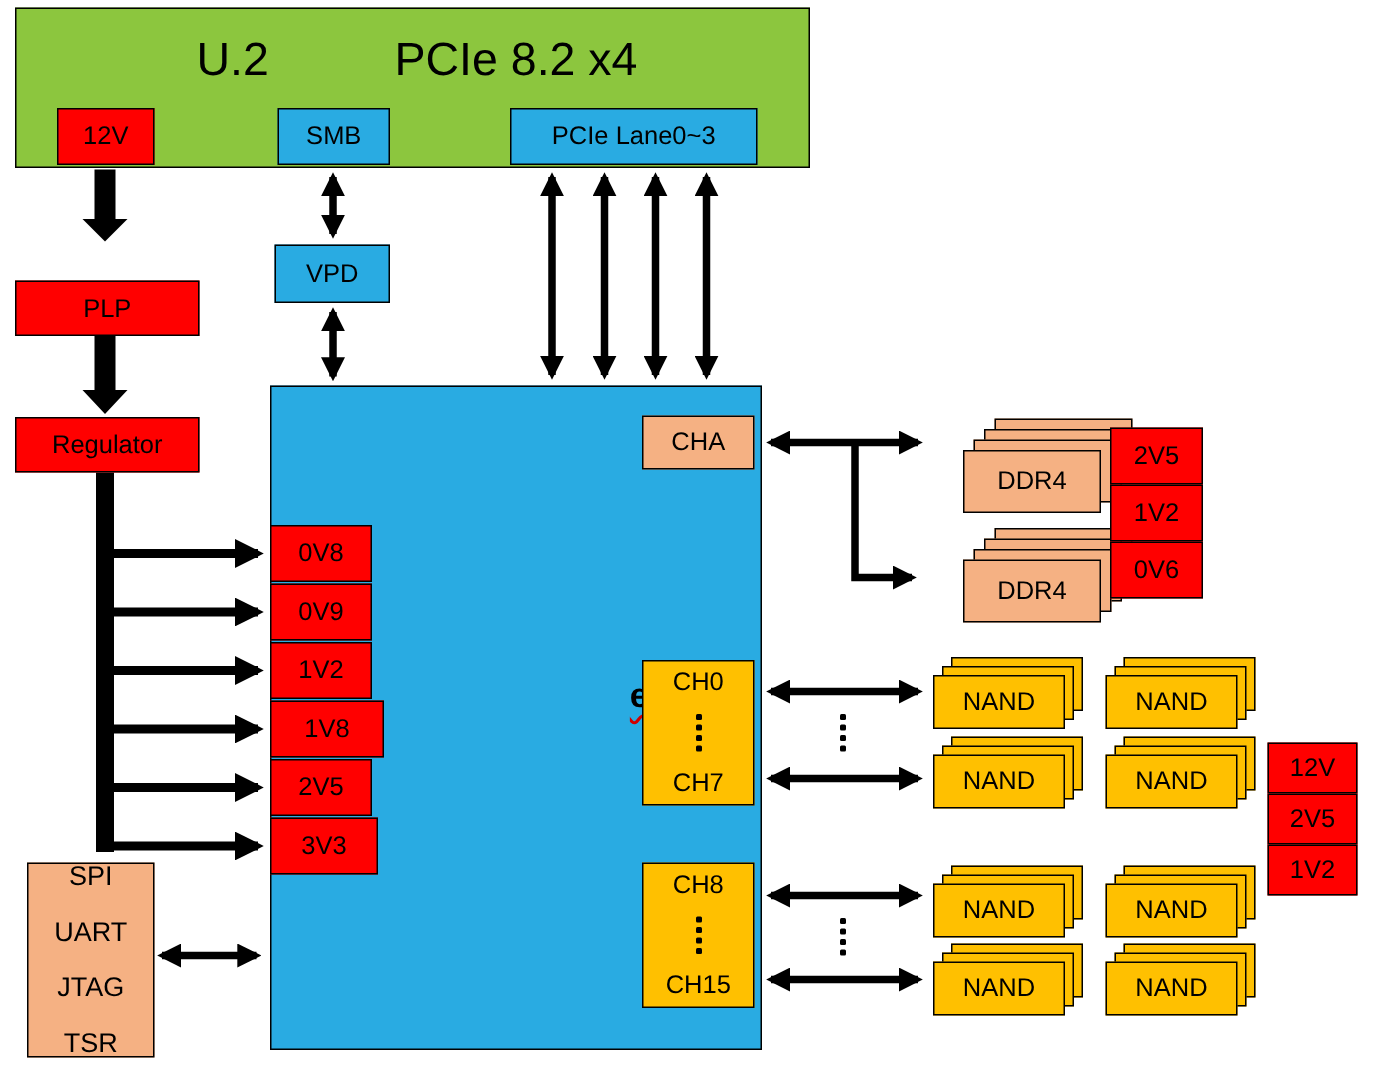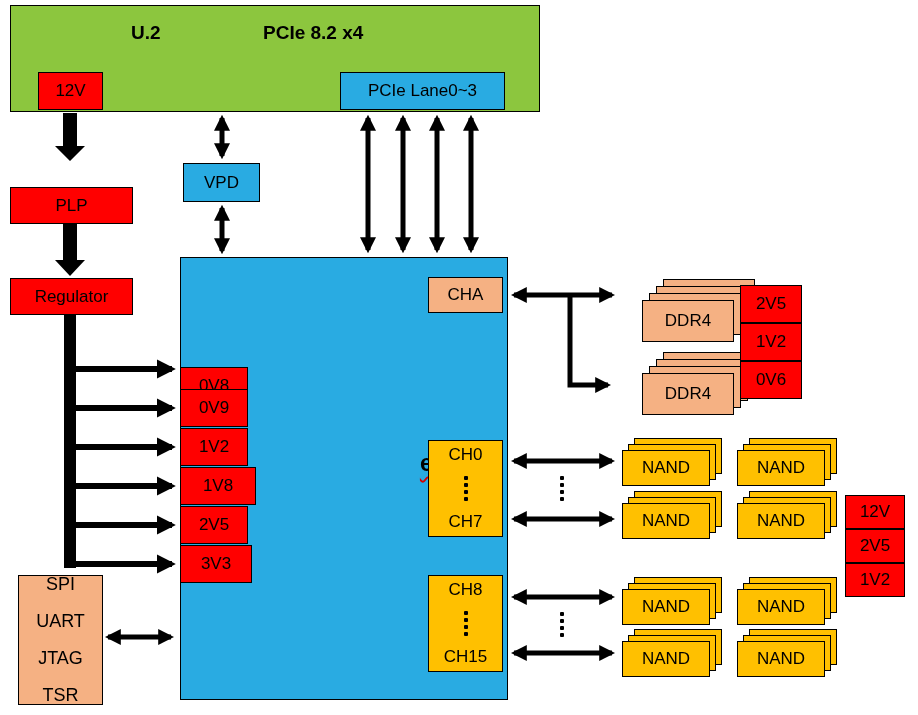--- a/index.html
+++ b/index.html
@@ -10,21 +10,21 @@
   .box{
     position:absolute;border:1px solid #000;box-sizing:border-box;
     display:flex;align-items:center;justify-content:center;
     font-size:17px;color:#000;
   }
   .green{background:var(--host-green);}
   .blue{background:var(--io-blue);}
   .red{background:var(--power-red);}
   .peach{background:var(--mem-peach);}
   .orange{background:var(--nand-orange);}
-  .host-title{position:absolute;font-size:19px;font-weight:bold;top:16px;}
+  .host-title{position:absolute;font-size:31px;font-weight:normal;top:16px;}
   .ctrl-title{position:absolute;font-size:23px;font-weight:bold;text-align:right;}
   .squiggle{text-decoration:underline wavy #d00000 2px;text-underline-offset:5px;}
   .chbox{flex-direction:column;justify-content:space-between;padding:4px 0;}
   .debug{flex-direction:column;justify-content:center;font-size:18px;line-height:27px;}
   .stack{position:absolute;}
   .card{
     position:absolute;border:1px solid #000;box-sizing:border-box;
     display:flex;align-items:center;justify-content:center;font-size:17px;
   }
   .stack.d .card{width:92px;height:42px;background:var(--mem-peach);margin-left:20px;}
@@ -74,31 +74,32 @@
     <line x1="514" y1="653" x2="612" y2="653" stroke-width="5" marker-start="url(#ah)" marker-end="url(#ah)"></line>
 
     <line x1="108" y1="637" x2="171" y2="637" stroke-width="5" marker-start="url(#ah)" marker-end="url(#ah)"></line>
   </svg>
 
   <div class="box green" style="left:10px;top:5px;width:530px;height:107px;">
     <span class="host-title" style="left:120px;">U.2</span>
     <span class="host-title" style="left:252px;">PCIe 8.2 x4</span>
   </div>
   <div class="box red" style="left:38px;top:72px;width:65px;height:38px;">12V</div>
+  <div class="box blue" style="left:185px;top:72px;width:75px;height:38px;">SMB</div>
   <div class="box blue" style="left:340px;top:72px;width:165px;height:38px;">PCIe Lane0~3</div>
 
   <div class="box red" style="left:10px;top:163px;width:123px;height:37px;margin-top:24px;">PLP</div>
   <div class="box red" style="left:10px;top:278px;width:123px;height:37px;">Regulator</div>
 
   <div class="box blue" style="left:183px;top:163px;width:77px;height:39px;">VPD</div>
 
   <div class="box blue" style="left:180px;top:257px;width:328px;height:443px;"></div>
   <span class="ctrl-title squiggle" style="left:180px;top:450px;width:300px;">eSSD</span>
 
-  <div class="box red" style="left:180px;top:350px;width:68px;height:38px;margin-top:17px;">0V8</div>
+  <div class="box red" style="left:180px;top:350px;width:68px;height:38px;">0V8</div>
   <div class="box red" style="left:180px;top:389px;width:68px;height:38px;">0V9</div>
   <div class="box red" style="left:180px;top:428px;width:68px;height:38px;">1V2</div>
   <div class="box red" style="left:180px;top:467px;width:76px;height:38px;">1V8</div>
   <div class="box red" style="left:180px;top:506px;width:68px;height:38px;">2V5</div>
   <div class="box red" style="left:180px;top:545px;width:72px;height:38px;">3V3</div>
 
   <div class="box peach" style="left:428px;top:277px;width:75px;height:36px;">CHA</div>
 
   <div class="box orange chbox" style="left:428px;top:440px;width:75px;height:97px;">
     <span>CH0</span>

